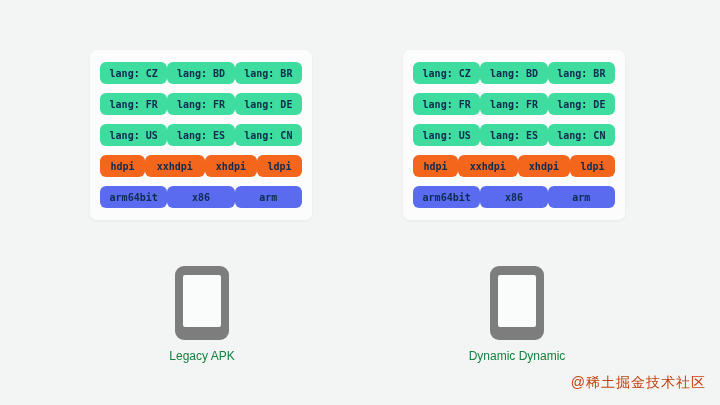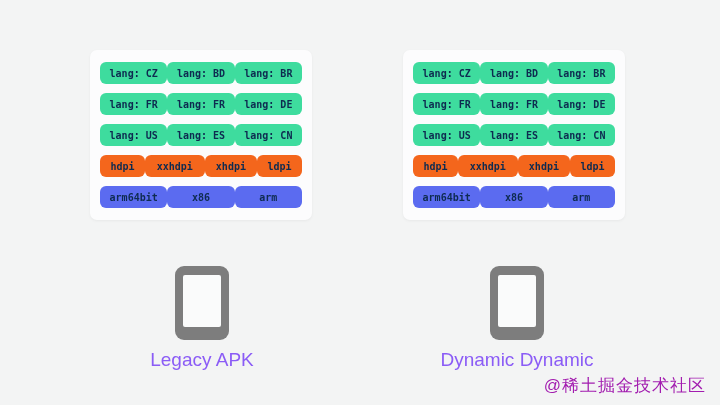--- a/index.html
+++ b/index.html
@@ -46,30 +46,30 @@
     position: absolute;
     left: 8px; right: 8px; top: 9px; bottom: 13px;
     background: #fafbfb;
     border-radius: 2px;
   }
   .device-label {
     position: absolute;
     top: 349px;
     width: 220px;
     text-align: center;
-    font-size: 19px;
-    color: #8b5cf6;
+    font-size: 12px;
+    color: #15803d;
   }
   .label-legacy  { left: 92px; }
   .label-dynamic { left: 407px; }
   .watermark {
     position: absolute;
     top: 374px; right: 14px;
-    font-size: 17px;
-    color: #a21caf;
+    font-size: 14px;
+    color: #c2410c;
     letter-spacing: 1px;
   }
 </style>
 </head>
 <body>
 
 <div class="card card-legacy">
 
 <div class="chip-row">
       <div class="chip" style="background: rgb(62, 220, 158); color: rgb(14, 43, 80); flex: 1 1 0px;">lang: CZ</div>

